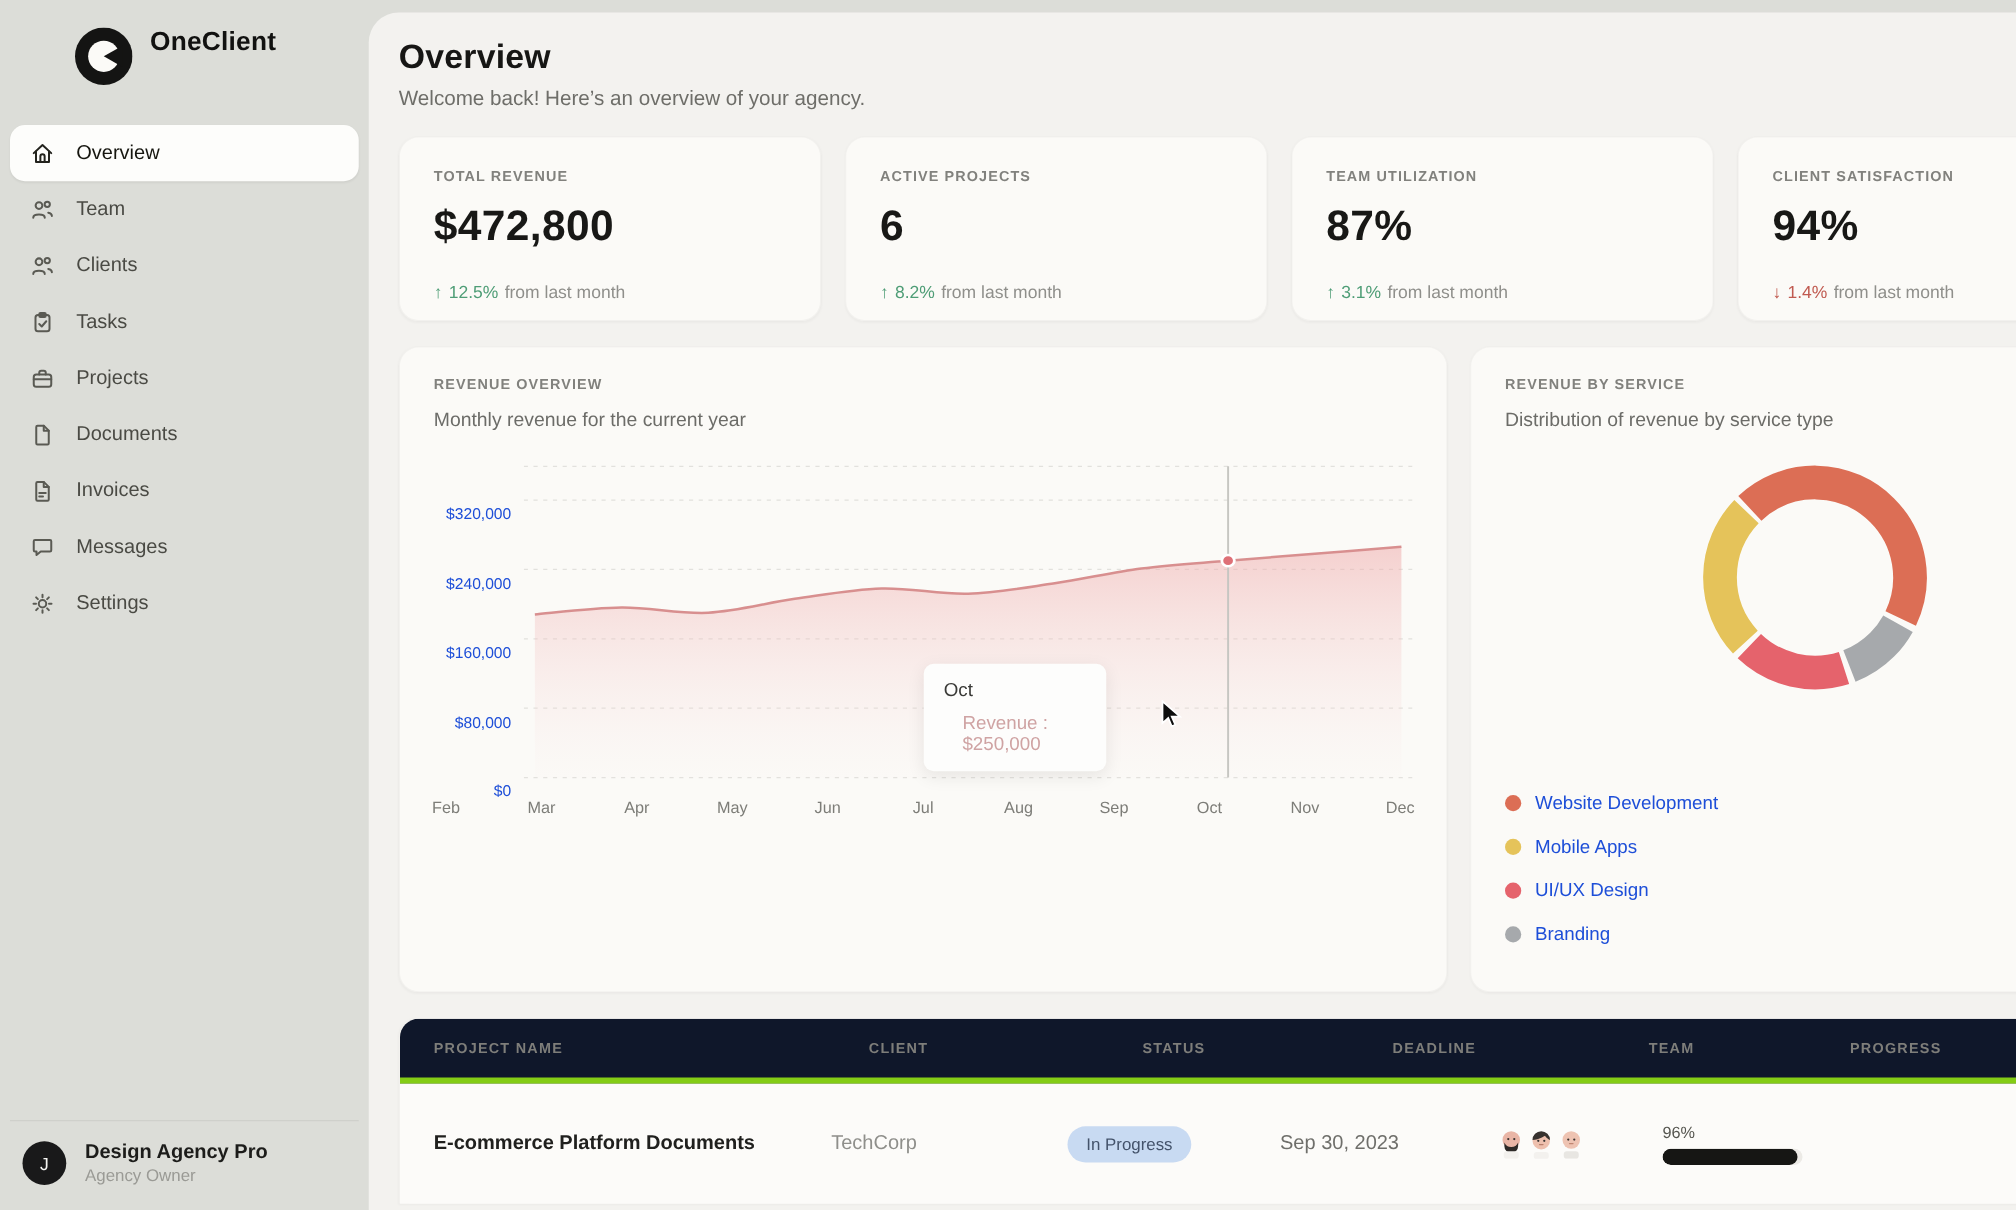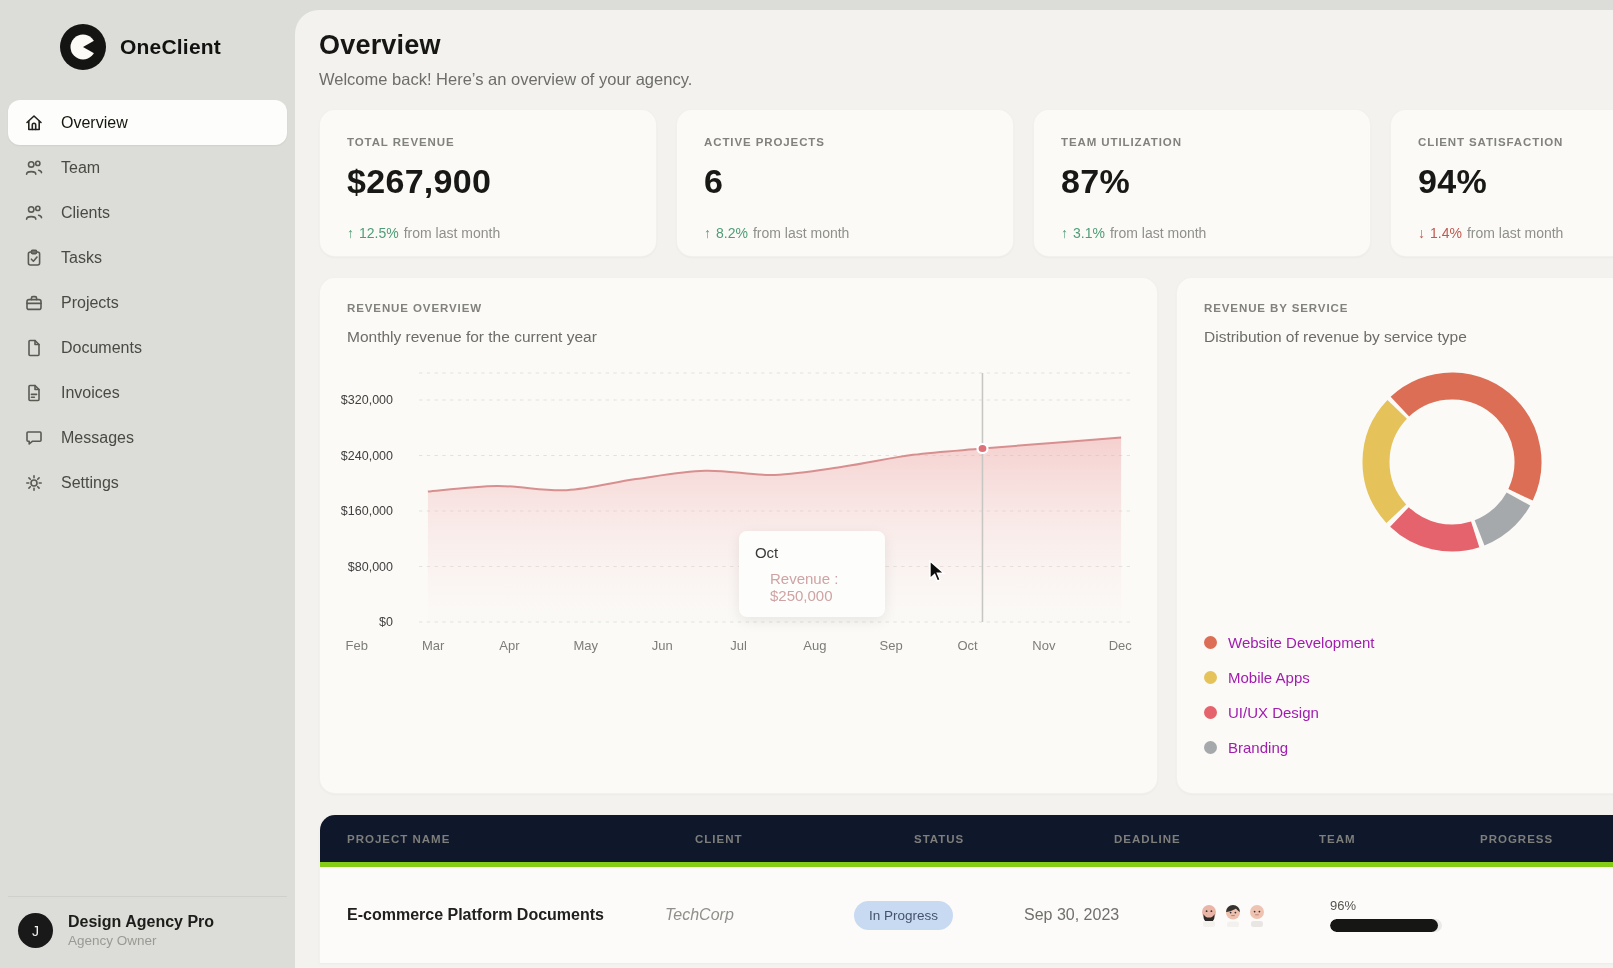--- a/index.html
+++ b/index.html
@@ -4,21 +4,21 @@
 <style>
   * { margin:0; padding:0; box-sizing:border-box; }
   html,body { width:1613px; height:968px; overflow:hidden; }
   body {
     font-family:"Liberation Sans", sans-serif;
     background:#dcddd8; color:#20201e; display:flex;
     position:relative;
   }
   
   .sidebar { width:295px; flex:0 0 295px; height:100%; padding:20px 8px 0 8px; position:relative; }
-  .logo-row { display:flex; align-items:center; gap:14px; padding:2px 0 0 52px; height:52px; }
+  .logo-row { display:flex; gap:14px; padding:2px 0 0 52px; height:52px; }
   .logo-text { font-size:21px; font-weight:700; color:#111110; letter-spacing:.2px; }
   .nav { margin-top:28px; display:flex; flex-direction:column; }
   .nav-item { display:flex; align-items:center; gap:17px; height:45px; padding:0 16px; border-radius:12px;
               color:#4a4a44; font-size:16px; cursor:pointer; }
   .nav-item .nv-icon { width:20px; height:20px; color:#5a5a53; display:flex; }
   .nav-item.active { background:#fdfdfb; color:#16160f; box-shadow:0 1px 2px rgba(0,0,0,.06); }
   .nav-item.active .nv-icon { color:#23231d; }
   .user-box { position:absolute; left:8px; right:8px; bottom:0; padding:16px 10px 20px 10px; border-top:1px solid #cfd0cb; display:flex; align-items:center; gap:15px; }
   .user-avatar { width:35px; height:35px; border-radius:50%; background:#19191a; color:#f5f5f2; display:flex; align-items:center; justify-content:center; font-size:14px; }
   .user-name { font-size:16px; font-weight:700; color:#1c1c1a; }
@@ -38,43 +38,43 @@
   .stat-delta { font-size:14px; color:#8f8f8b; margin-top:24px; }
   .stat-delta .pct { margin-right:5px; }
   .stat-delta.up .pct { color:#4e9d76; }
   .stat-delta.down .pct { color:#c05a50; }
   
   .charts-grid { display:grid; grid-template-columns:1.52fr 1fr; gap:18px; margin-top:20px; height:517px; }
   .chart-card { padding:24px 27px; display:flex; flex-direction:column; }
   .card-sub { font-size:15.5px; color:#6c6c68; margin-top:14px; }
   .chart-wrap { display:flex; margin-top:24px; }
   .y-axis { width:72px; position:relative; height:260px; flex:0 0 72px; }
-  .y-axis .ytick { position:absolute; right:26px; font-size:12.5px; color:#404040; }
+  .y-axis .ytick { position:absolute; right:10px; font-size:12.5px; color:#1d4ed8;margin-top:11px; }
   .plot { position:relative; flex:1; height:260px; }
   .plot svg { position:absolute; inset:0; width:100%; height:100%; }
   .x-axis { position:relative; height:24px; }
   .x-axis .xtick { position:absolute; top:8px; transform:translateX(-50%); font-size:13px; color:#7d7d78; }
   .chart-tooltip { position:absolute; left:45%; top:62%; width:146px; padding:13px 16px; background:#fdfdfc; border-radius:8px; box-shadow:0 4px 14px rgba(0,0,0,.08); z-index:5; }
   .tt-month { font-size:15px; color:#3a3a37; }
   .tt-value { font-size:15px; color:#cfa3a3; margin-top:9px;margin-left:15px; }
   
   .donut-svg { margin:6px auto 0 auto; display:block; }
   .legend { margin-top:auto; padding-bottom:4px; }
   .legend-row { display:flex; align-items:center; gap:11px; height:35px; cursor:pointer; }
   .legend-dot { width:13px; height:13px; border-radius:50%; flex:0 0 13px; }
-  .legend-label { font-size:15px; color:#a21caf; }
+  .legend-label { font-size:15px; color:#1d4ed8; }
   .legend-val { margin-left:auto; font-size:15px; font-weight:700; color:#242422; }
   
   .table-card { margin-top:20px; border-radius:16px 16px 0 0; overflow:hidden; border-bottom:none; }
   .trow { display:grid; grid-template-columns:318px 189px 170px 175px 131px 190px 1fr; align-items:center; padding:0 27px; }
   .thead { height:52px; background:#0f172a; border-bottom:5px solid #84cc16;gap:30px; }
   .th { font-size:11.5px; font-weight:700; letter-spacing:1px; color:#7e7e7a; text-transform:uppercase; }
   .tbody-row { height:96px; background:#fcfbf9; cursor:pointer; }
   .td-name { font-size:16px; font-weight:700; color:#20201e; }
-  .td-client { font-size:16px; color:#8f8f8b;font-style:italic; }
+  .td-client { font-size:16px; color:#8f8f8b; }
   .badge { display:inline-block; background:#c8daf2; color:#44536b; font-size:13.5px; padding:7px 15px; border-radius:999px; }
   .td-deadline { font-size:16px; color:#6f6f6b; }
   .team-cell { display:flex; gap:4px; }
   .team-cell svg { display:block; }
   .prog-label { font-size:13px; color:#55554f; }
   .prog-track { width:112px; height:13px; border-radius:7px; background:#eceae6; margin-top:6px; overflow:hidden; }
   .prog-fill { height:100%; background:#161614; border-radius:7px; }
   .row-actions { justify-self:end; color:#8f8f8b; font-size:18px; letter-spacing:2px; cursor:pointer; }
   
   .fake-cursor { position:absolute; left:928px; top:560px; z-index:60; pointer-events:none; }
@@ -207,21 +207,21 @@
             <path d="M15.8 11.6 a6 6 0 0 1 -10.4 2.2"></path>
             <path d="M5 16.8 v-3.4 h3.4"></path>
           </svg>
       </span>
     </button>
   </div>
 
   <div class="stats-grid">
     <div class="card stat-card">
       <div class="stat-label">TOTAL REVENUE</div>
-      <div class="stat-value">$267,900</div>
+      <div class="stat-value">$472,800</div>
       <div class="stat-delta up"><span class="pct">↑</span><span class="pct">12.5%</span><span>from last month</span></div>
     </div>
     <div class="card stat-card">
       <div class="stat-label">ACTIVE PROJECTS</div>
       <div class="stat-value">6</div>
       <div class="stat-delta up"><span class="pct">↑</span><span class="pct">8.2%</span><span>from last month</span></div>
     </div>
     <div class="card stat-card">
       <div class="stat-label">TEAM UTILIZATION</div>
       <div class="stat-value">87%</div>

